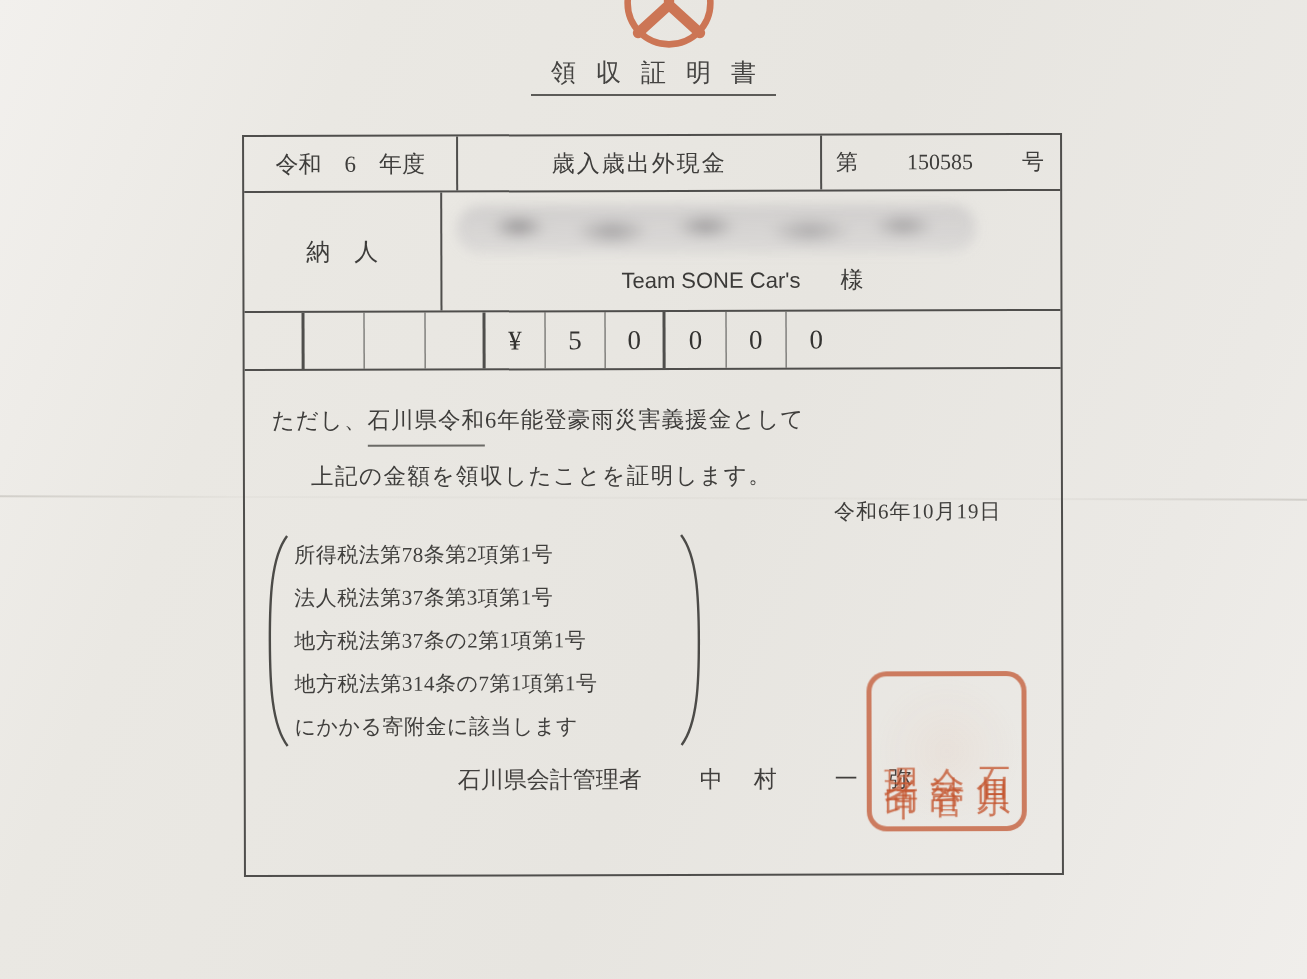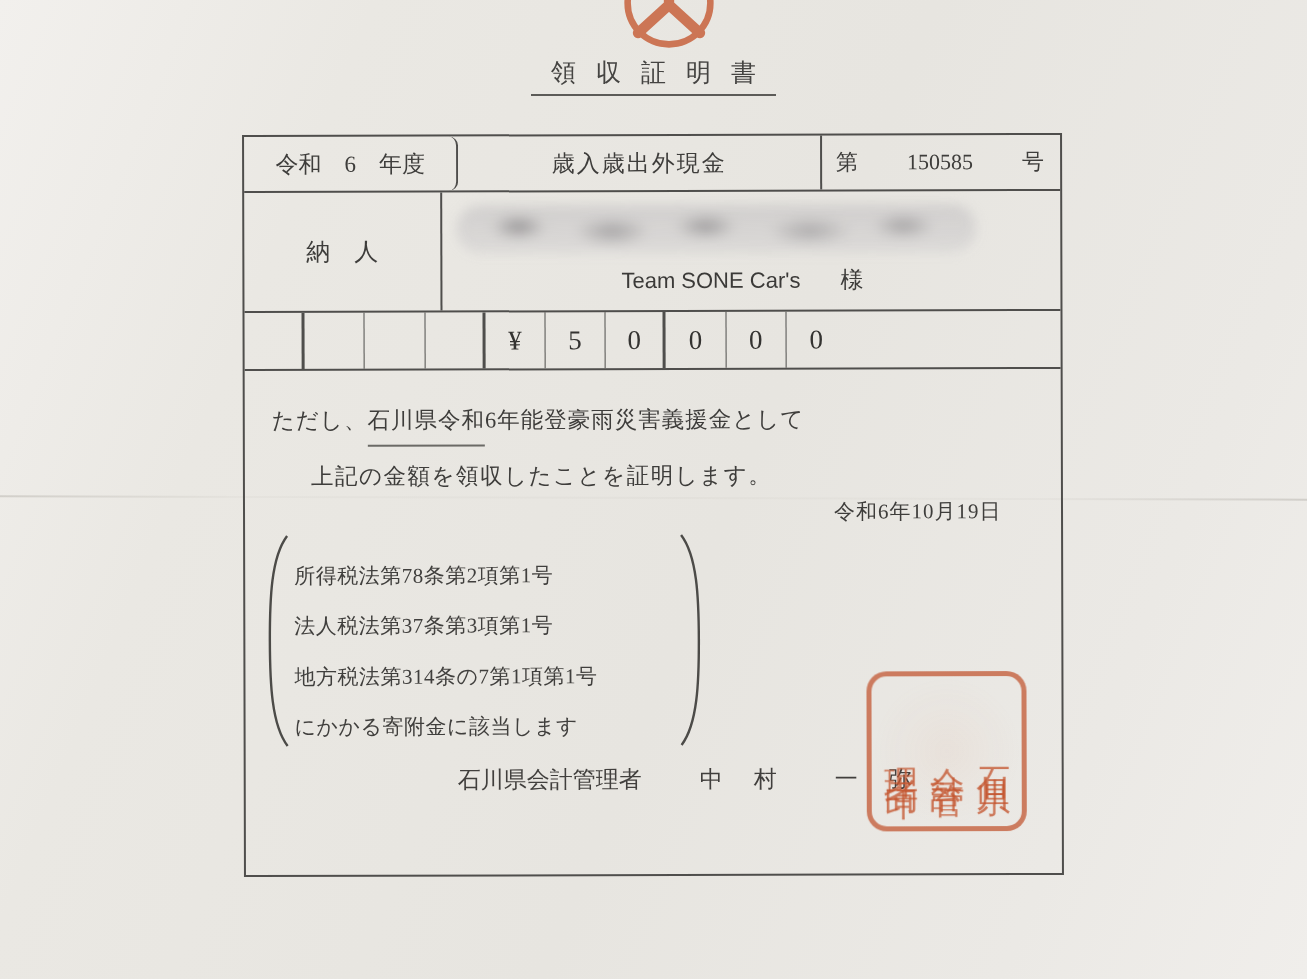--- a/index.html
+++ b/index.html
@@ -33,21 +33,21 @@
   .box{
     position:absolute;left:243px;top:134px;width:816px;height:738px;
     border:2px solid #4f4e4c;transform:rotate(-.15deg);
   }
   .t-row{display:flex;border-bottom:2px solid #4f4e4c;box-sizing:border-box;}
   .row-head{height:56px;}
   .row-payer{height:120px;}
   .row-amount{height:58px;}
   .cell{box-sizing:border-box;display:flex;align-items:center;justify-content:center;}
   .v-sep{border-right:2px solid #4f4e4c;}
-  .c-year{width:214px;font-size:23px;border-radius:9px;}
+  .c-year{width:214px;font-size:23px;}
   .c-cat{width:364px;font-size:23px;letter-spacing:2px;text-align:right;}
   .c-num{width:236px;font-size:22px;justify-content:space-between;padding:0 14px;}
   .c-label{width:198px;font-size:24px;}
   .c-payer-val{position:relative;width:600px;}
   .redaction{
     position:absolute;left:14px;top:13px;width:520px;height:48px;border-radius:26px;
     background:
       radial-gradient(40px 18px at 12% 45%,rgba(90,88,92,.55),rgba(120,118,122,0) 70%),
       radial-gradient(55px 20px at 30% 55%,rgba(100,98,102,.45),rgba(120,118,122,0) 70%),
       radial-gradient(45px 18px at 48% 45%,rgba(95,93,97,.5),rgba(120,118,122,0) 70%),
@@ -72,21 +72,21 @@
   .proviso{position:absolute;left:27px;top:268px;font-size:22.5px;letter-spacing:1px;white-space:nowrap;}
   .u{border-bottom:2px solid #6b6a66;padding-bottom:12px;}
   .certify{position:absolute;left:66px;top:324px;font-size:22.5px;letter-spacing:1.5px;white-space:nowrap;}
   .date-line{position:absolute;left:589px;top:362px;font-size:21px;letter-spacing:1px;white-space:nowrap;}
   .clauses{
     position:absolute;left:17px;top:394px;width:444px;height:220px;
     display:flex;align-items:stretch;
   }
   .bracket{width:28px;flex:none;}
   .clause-lines{flex:1;padding:10px 4px;display:flex;flex-direction:column;justify-content:space-between;}
-  .clause{font-size:21px;letter-spacing:.5px;white-space:nowrap;color:#403f3d;margin-top:21px;}
+  .clause{font-size:21px;letter-spacing:.5px;white-space:nowrap;color:#403f3d;}
   .signature{
     position:absolute;left:212px;top:628px;font-size:23px;white-space:nowrap;color:#413f3d;
   }
   .signer-name{margin-left:58px;letter-spacing:4px;}
   
   .seal{
     position:absolute;left:621px;top:536px;width:150px;height:150px;
     border:5px solid rgba(193,82,45,.72);border-radius:20px;
     display:flex;flex-direction:row-reverse;justify-content:space-evenly;align-items:center;
     color:rgba(196,86,48,.78);z-index:3;filter:blur(.4px);
@@ -157,20 +157,21 @@
 
     <div class="date-line">令和6年10月19日</div>
 
     <div class="clauses">
       <svg class="bracket" viewBox="0 0 28 220" preserveAspectRatio="none">
         <path d="M25 5 C9 26 7.5 68 7.5 110 C7.5 152 9 194 25 215" fill="none" stroke="#4c4b48" stroke-width="2.4"></path>
       </svg>
       <div class="clause-lines">
         <div class="clause">所得税法第78条第2項第1号</div>
         <div class="clause">法人税法第37条第3項第1号</div>
+        <div class="clause">地方税法第37条の2第1項第1号</div>
         <div class="clause">地方税法第314条の7第1項第1号</div>
         <div class="clause">にかかる寄附金に該当します</div>
       </div>
       <svg class="bracket" viewBox="0 0 28 220" preserveAspectRatio="none">
         <path d="M3 5 C19 26 20.5 68 20.5 110 C20.5 152 19 194 3 215" fill="none" stroke="#4c4b48" stroke-width="2.4"></path>
       </svg>
     </div>
 
     <div class="signature">
       <span>石川県会計管理者</span><span class="signer-name">中　村　　一　弥</span>

